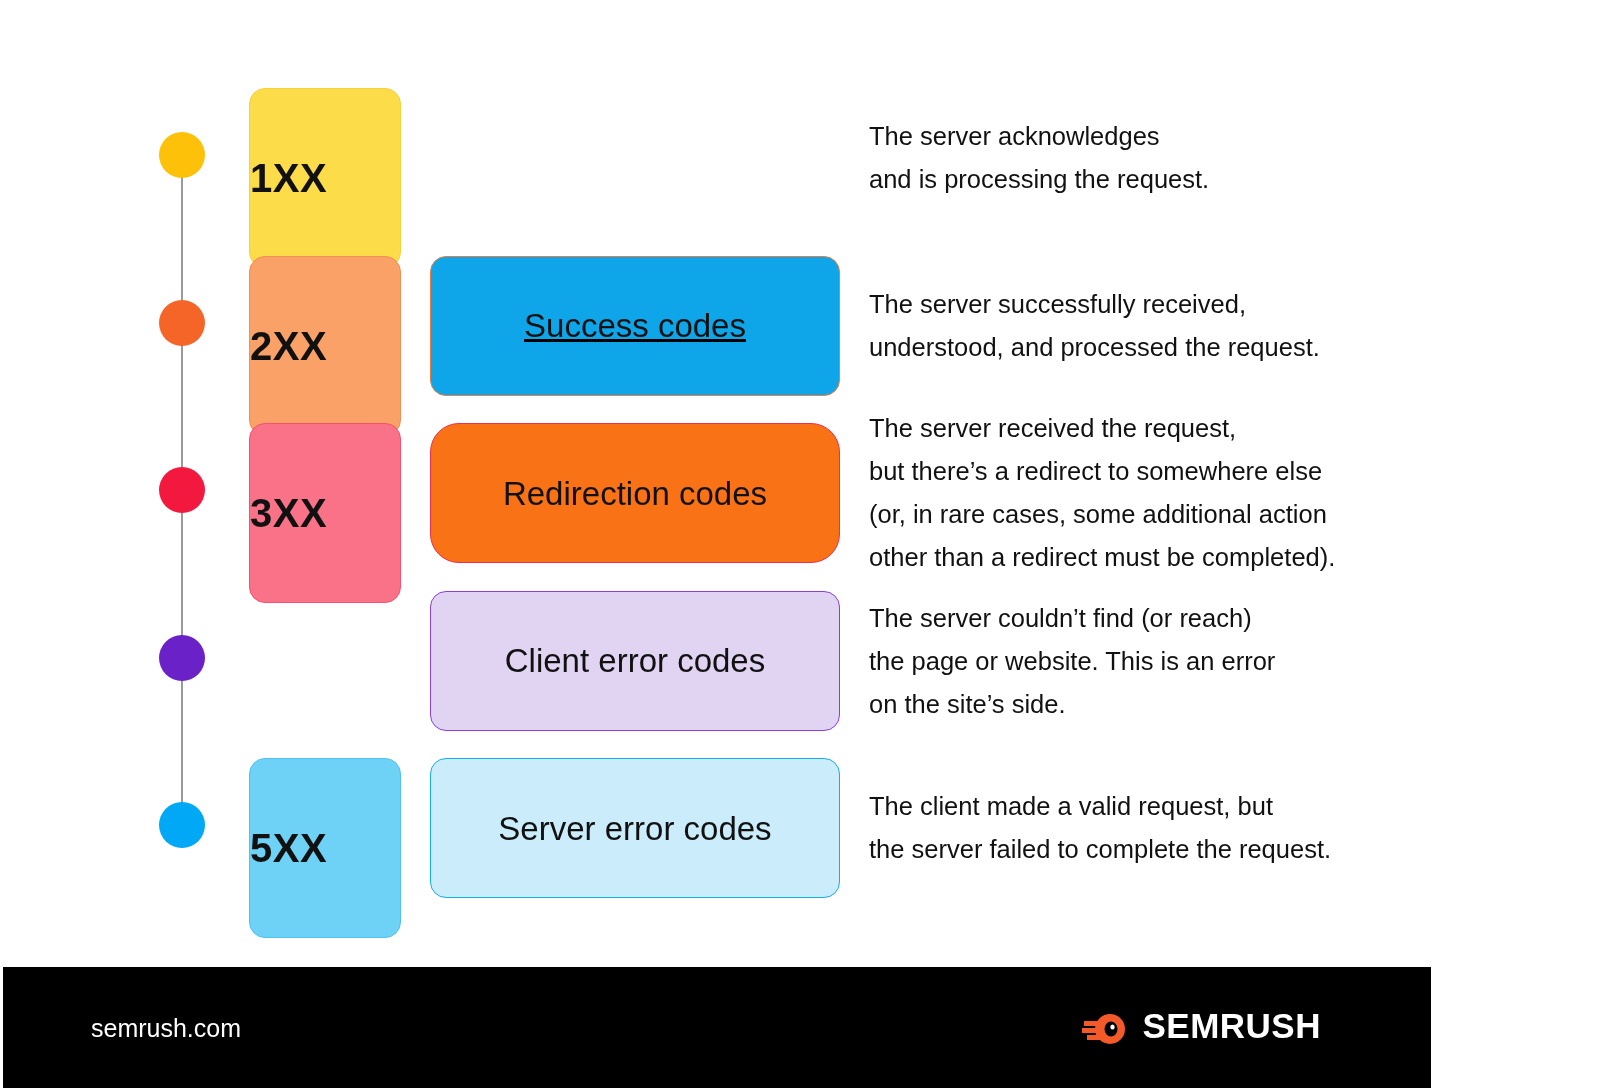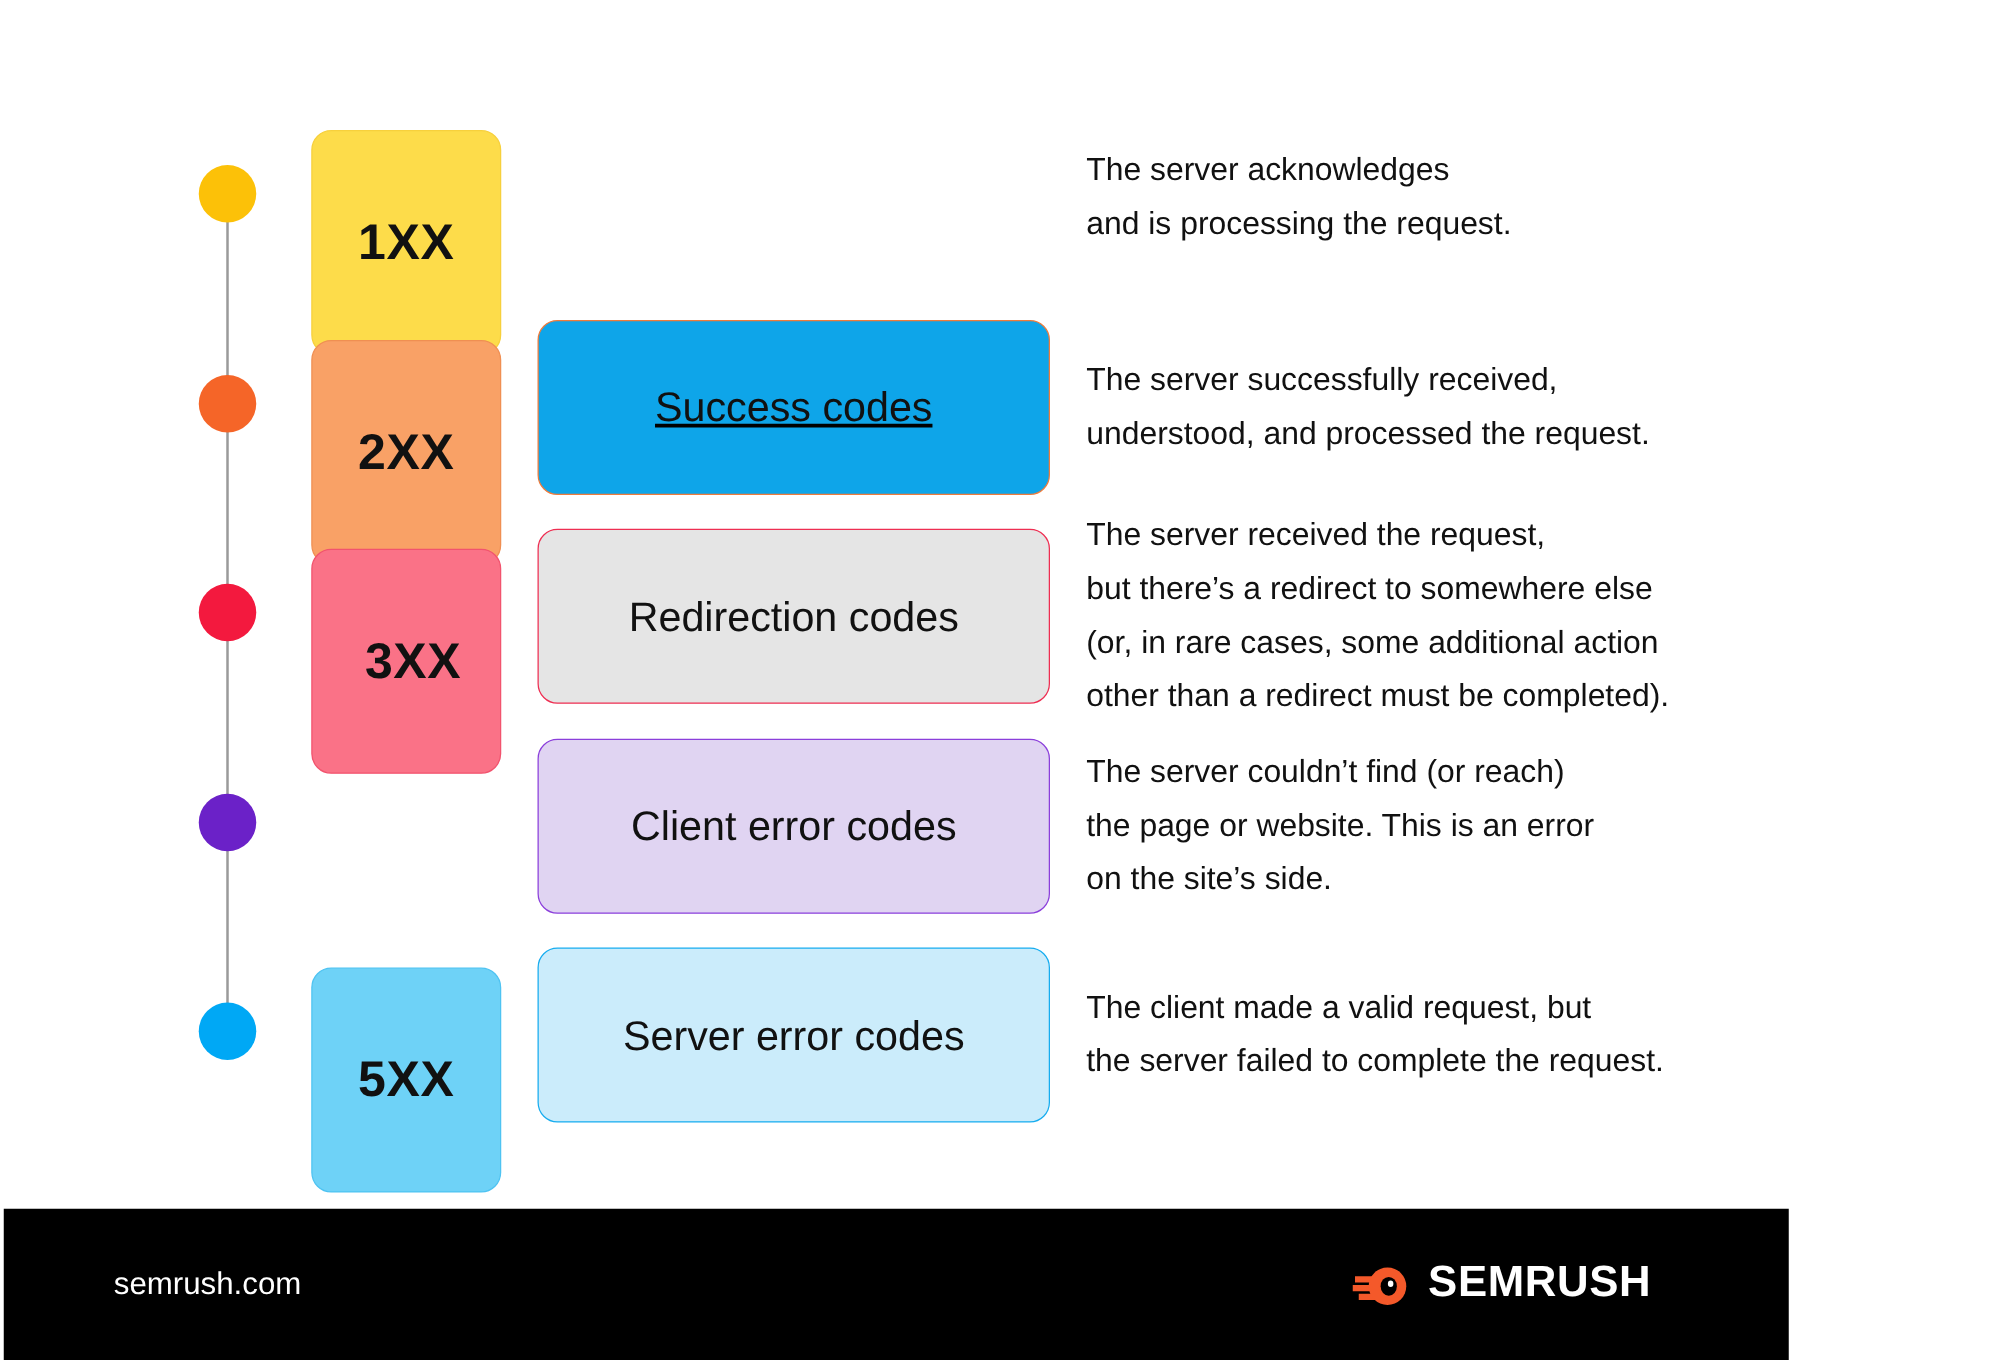--- a/index.html
+++ b/index.html
@@ -50,23 +50,21 @@
 
   .code-box {
     position: absolute;
     left: 249px;
     top: 0;
     width: 152px;
     height: 180px;
     border-radius: 16px;
     display: flex;
     align-items: center;
-    justify-content: center;
     box-sizing: border-box;
-    margin-top: 16px;
   }
   .code-box-text {
     font-size: 40px;
     font-weight: 700;
     color: #111111;
     letter-spacing: 0.5px;
     line-height: 1;
   }
 
   .label-box {
@@ -165,24 +163,24 @@
           <span class="code-box-text">2XX</span>
         </div>
         <div class="label-box" style="background: #0ea5e9; border-color: rgb(238, 123, 60); text-decoration: underline;">
           <span class="label-box-text">Success codes</span>
         </div>
         <div class="desc">The server successfully received,
 understood, and processed the request.</div>
       </div>
       <div class="timeline-dot" style="top: 467px; background: rgb(243, 25, 62);"></div>
       <div class="row" style="top: 423px;">
-        <div class="code-box" style="background: rgb(250, 114, 135); border: 1.5px solid rgb(242, 83, 110); padding-left: 11px;">
+        <div class="code-box" style="background: rgb(250, 114, 135); border: 1.5px solid rgb(242, 83, 110);">
           <span class="code-box-text">3XX</span>
         </div>
-        <div class="label-box" style="background: #e5e5e5; border-color: rgb(238, 46, 82);">
+        <div class="label-box" style="background: #f97316; border-color: rgb(238, 46, 82); border-radius: 29px;">
           <span class="label-box-text">Redirection codes</span>
         </div>
         <div class="desc">The server received the request,
 but there’s a redirect to somewhere else
 (or, in rare cases, some additional action
 other than a redirect must be completed).</div>
       </div>
       <div class="timeline-dot" style="top: 634.5px; background: rgb(107, 33, 200);"></div>
       <div class="row" style="top: 590.5px;">
         <div class="label-box" style="background: rgb(224, 212, 242); border-color: rgb(139, 63, 219);">

